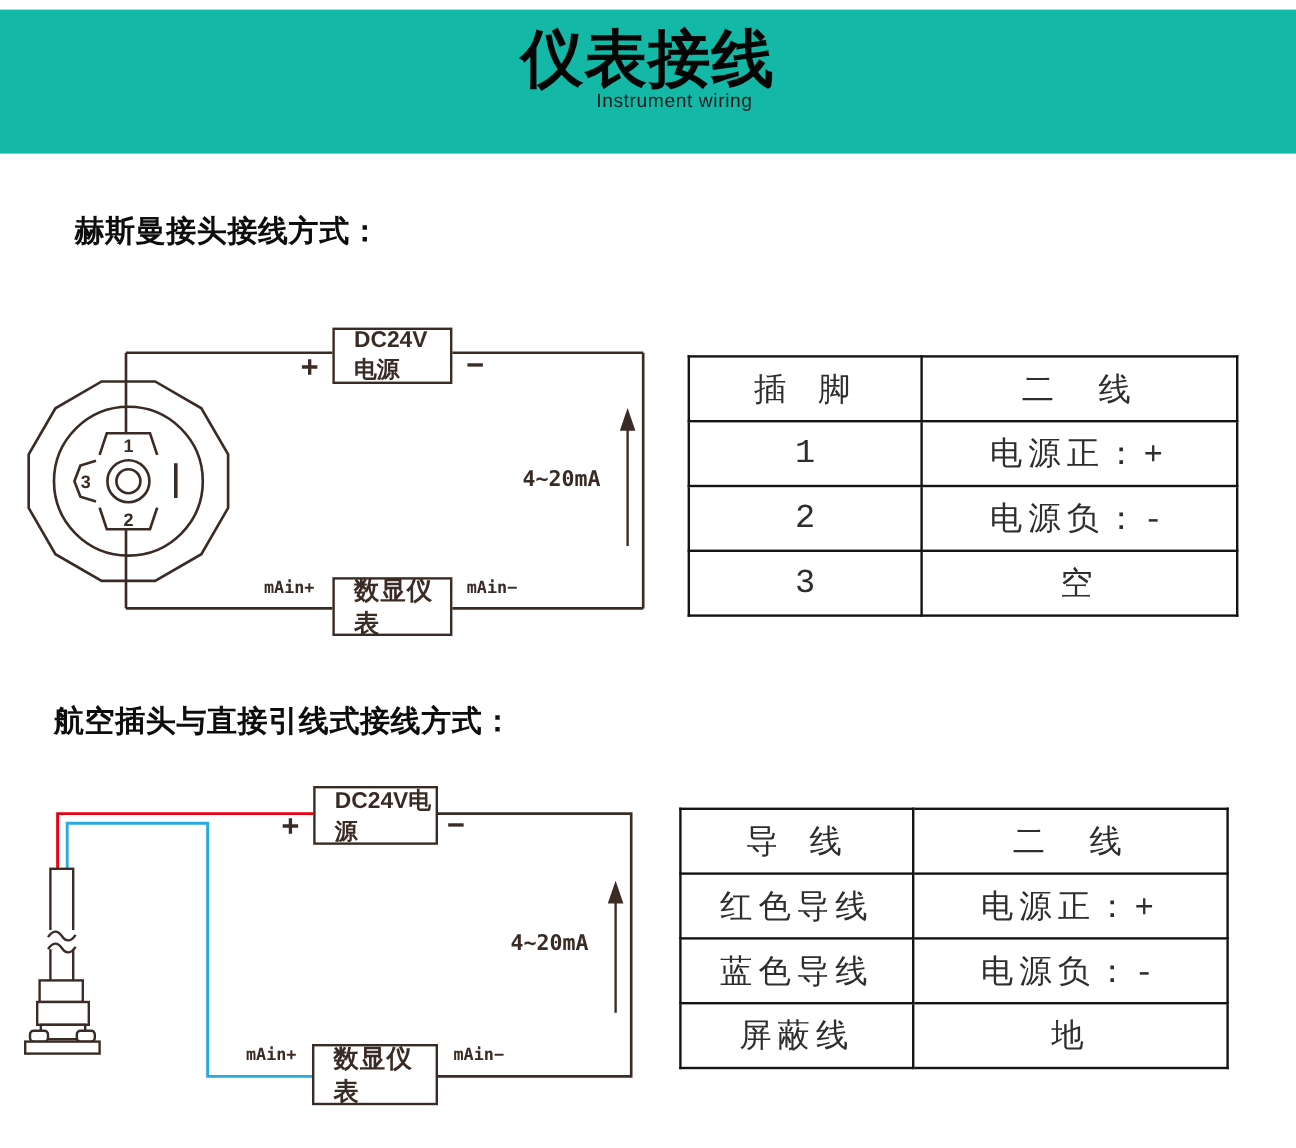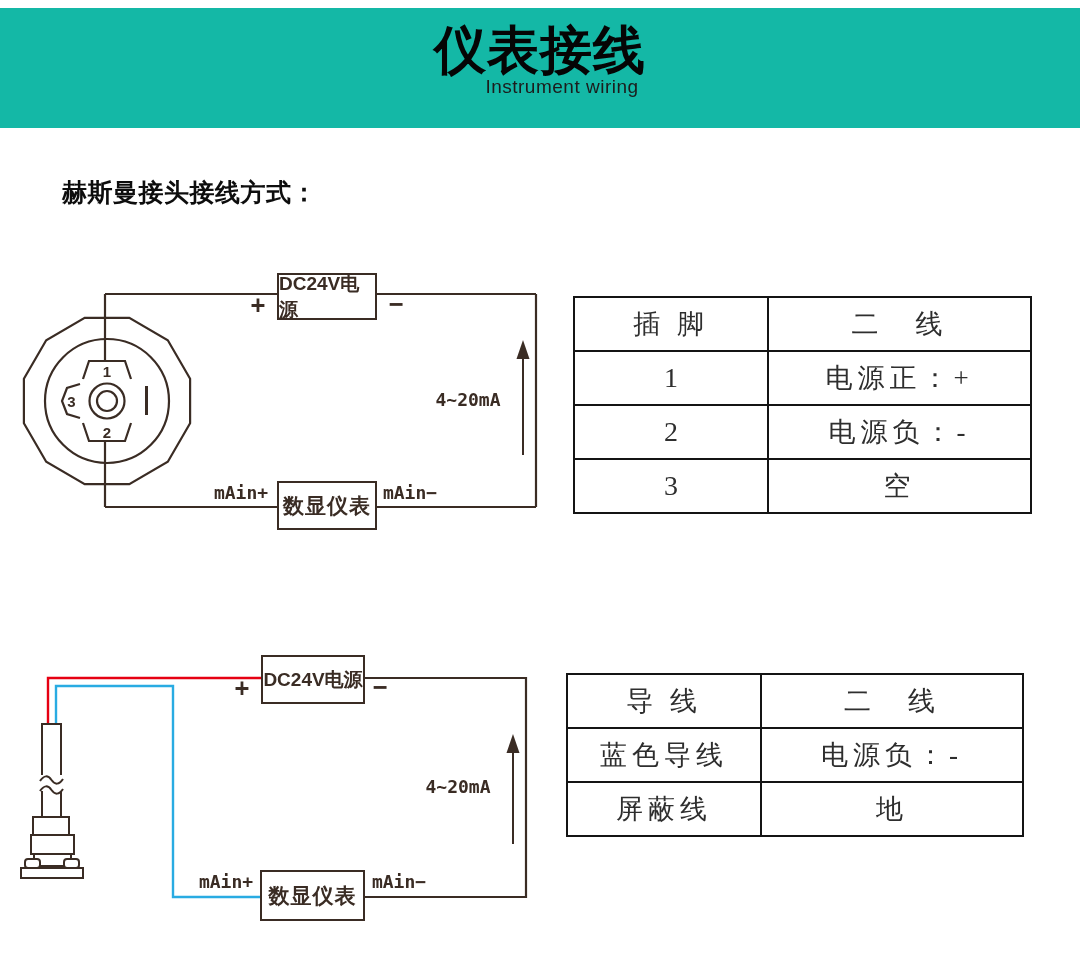--- a/index.html
+++ b/index.html
@@ -2,80 +2,81 @@
 <html><head>
 <meta charset="utf-8">
 <style>
   html,body{margin:0;padding:0;background:#fff;}
   .page{position:relative;width:1080px;height:957px;background:#ffffff;overflow:hidden;
         font-family:"Liberation Sans",sans-serif;}
 
   
   .band{position:absolute;left:0;top:8px;width:1080px;height:120px;background:#14b8a6;text-align:center;}
   .band .title{margin:0;padding-top:14px;font-size:52px;line-height:56px;font-weight:bold;color:#050505;letter-spacing:1px;}
-  .band .subtitle{margin:0;margin-top:-2px;font-size:19px;color:#1c1c1c;letter-spacing:0.5px;padding-left:44px;}
+  .band .subtitle{margin:0;margin-top:-2px;font-size:16px;color:#1c1c1c;letter-spacing:0.5px;padding-left:44px;}
 
   
   .sec-heading{position:absolute;font-weight:bold;color:#0d0d0d;font-size:25px;letter-spacing:0.5px;}
   #heading1{left:62px;top:176px;font-family:Liberation Mono, monospace;}
   #heading2{left:45px;top:584px;}
 
   
   svg.layer{position:absolute;left:0;top:0;}
 
   
   .cbox{position:absolute;background:#fff;border:2.4px solid #3a2c24;box-sizing:border-box;
-        display:flex;align-items:center;justify-content:center;color:#3a2c24;font-weight:bold;}
+        display:flex;align-items:center;justify-content:center;color:#3a2c24;font-weight:bold;padding-left:16px;}
   #pwr1{left:277px;top:273px;width:100px;height:47px;font-size:19px;}
   #mtr1{left:277px;top:481px;width:100px;height:49px;font-size:21px;letter-spacing:1px;}
   #pwr2{left:261px;top:655px;width:104px;height:49px;font-size:19px;}
   #mtr2{left:260px;top:870px;width:105px;height:51px;font-size:21px;letter-spacing:1px;}
 
   
   .sign{position:absolute;width:28px;text-align:center;color:#3a2c24;
         font-family:"DejaVu Sans Mono",monospace;font-size:24px;line-height:26px;font-weight:bold;}
   #plus1{left:244px;top:292px;}
   #minus1{left:382px;top:291px;}
   #plus2{left:228px;top:675px;}
   #minus2{left:366px;top:674px;}
 
   
   .mlabel{position:absolute;width:80px;text-align:center;color:#3a2c24;
-          font-family:"DejaVu Sans Mono",monospace;font-size:18px;font-weight:bold;}
+          font-family:"DejaVu Sans Mono",monospace;font-size:14px;font-weight:bold;}
   #ma1p{left:201px;top:482px;}
   #ma1m{left:370px;top:482px;}
   #ma2p{left:186px;top:871px;}
   #ma2m{left:359px;top:871px;}
 
   
   .current{position:absolute;width:100px;text-align:center;color:#3a2c24;
            font-family:"DejaVu Sans Mono",monospace;font-size:18px;font-weight:bold;}
   #cur1{left:418px;top:389px;}
   #cur2{left:408px;top:776px;}
 
   
   .dtable{position:absolute;border-collapse:collapse;table-layout:fixed;
-          font-family:Liberation Serif, serif;color:#2e2e2e;text-align:center;}
+          font-family:Liberation Mono, monospace;color:#2e2e2e;text-align:center;}
   .dtable td{border:2.6px solid #141414;height:52px;padding:0;}
   .dtable td.cjk{font-size:27px;letter-spacing:5px;}
   .dtable td.num{font-size:28px;letter-spacing:0;}
   #table1{left:573px;top:296px;width:457px;}
   #table2{left:566px;top:673px;width:456px;padding-left:16px;}
 </style>
 </head>
 <body>
 
 <div class="page">
 
   <div class="band">
     <div class="title">仪表接线</div>
     <div class="subtitle">Instrument wiring</div>
   </div>
 
   <div class="sec-heading" id="heading1">赫斯曼接头接线方式：</div>
+  <div class="sec-heading" id="heading2">航空插头与直接引线式接线方式：</div>
 
   <svg class="layer" width="1080" height="957" viewBox="0 0 1080 957">
 
     <g stroke="#3a2c24" stroke-width="2.2" fill="#ffffff">
       <polygon points="190.1,423.3 167.8,461.8 129.3,484.1 84.7,484.1 46.2,461.8 23.9,423.3 23.9,378.7 46.2,340.2 84.7,317.9 129.3,317.9 167.8,340.2 190.1,378.7"></polygon>
       <circle cx="107" cy="401" r="62"></circle>
     </g>
 
     <g stroke="#3a2c24" stroke-width="2.2" fill="none">
       <path d="M105,294 H536 M536,294 V507 M105,507 H536 M105,294 V361 M105,441 V507"></path>
@@ -170,20 +171,24 @@
     <colgroup>
         <col style="width:194px">
         <col style="width:262px">
       </colgroup>
     <tbody>
       <tr>
         <td class="cjk">导 线</td>
         <td class="cjk">二　线</td>
       </tr>
       <tr>
+        <td class="cjk">红色导线</td>
+        <td class="cjk">电源正：+</td>
+      </tr>
+      <tr>
         <td class="cjk">蓝色导线</td>
         <td class="cjk">电源负：-</td>
       </tr>
       <tr>
         <td class="cjk">屏蔽线</td>
         <td class="cjk">地</td>
       </tr>
     </tbody>
   </table>
 

